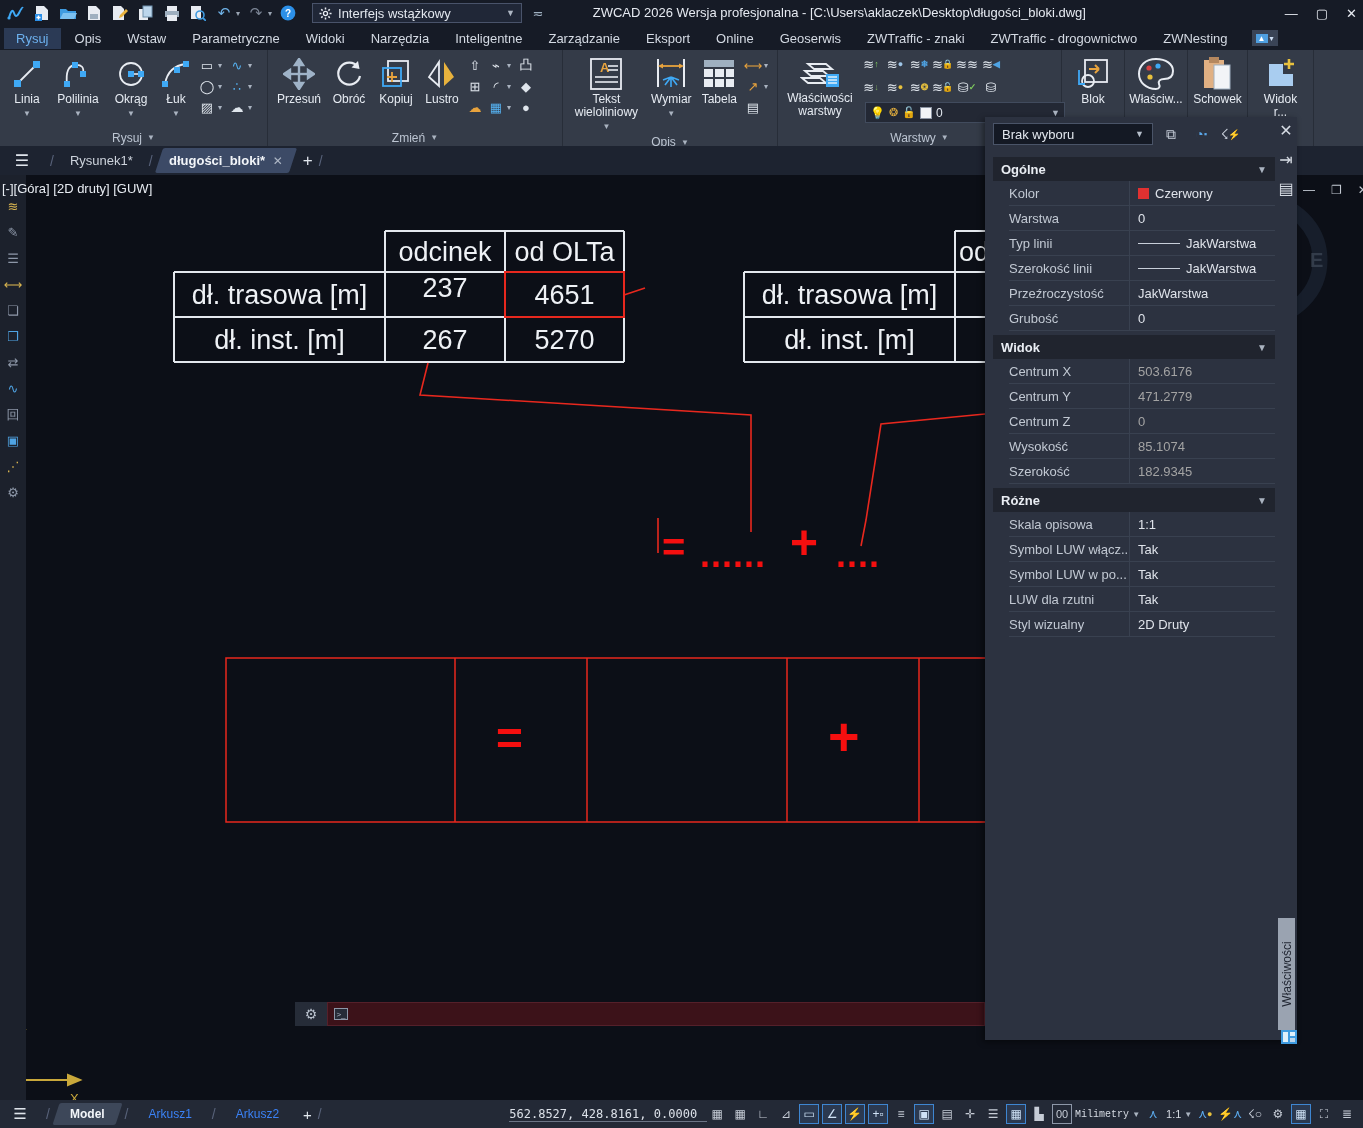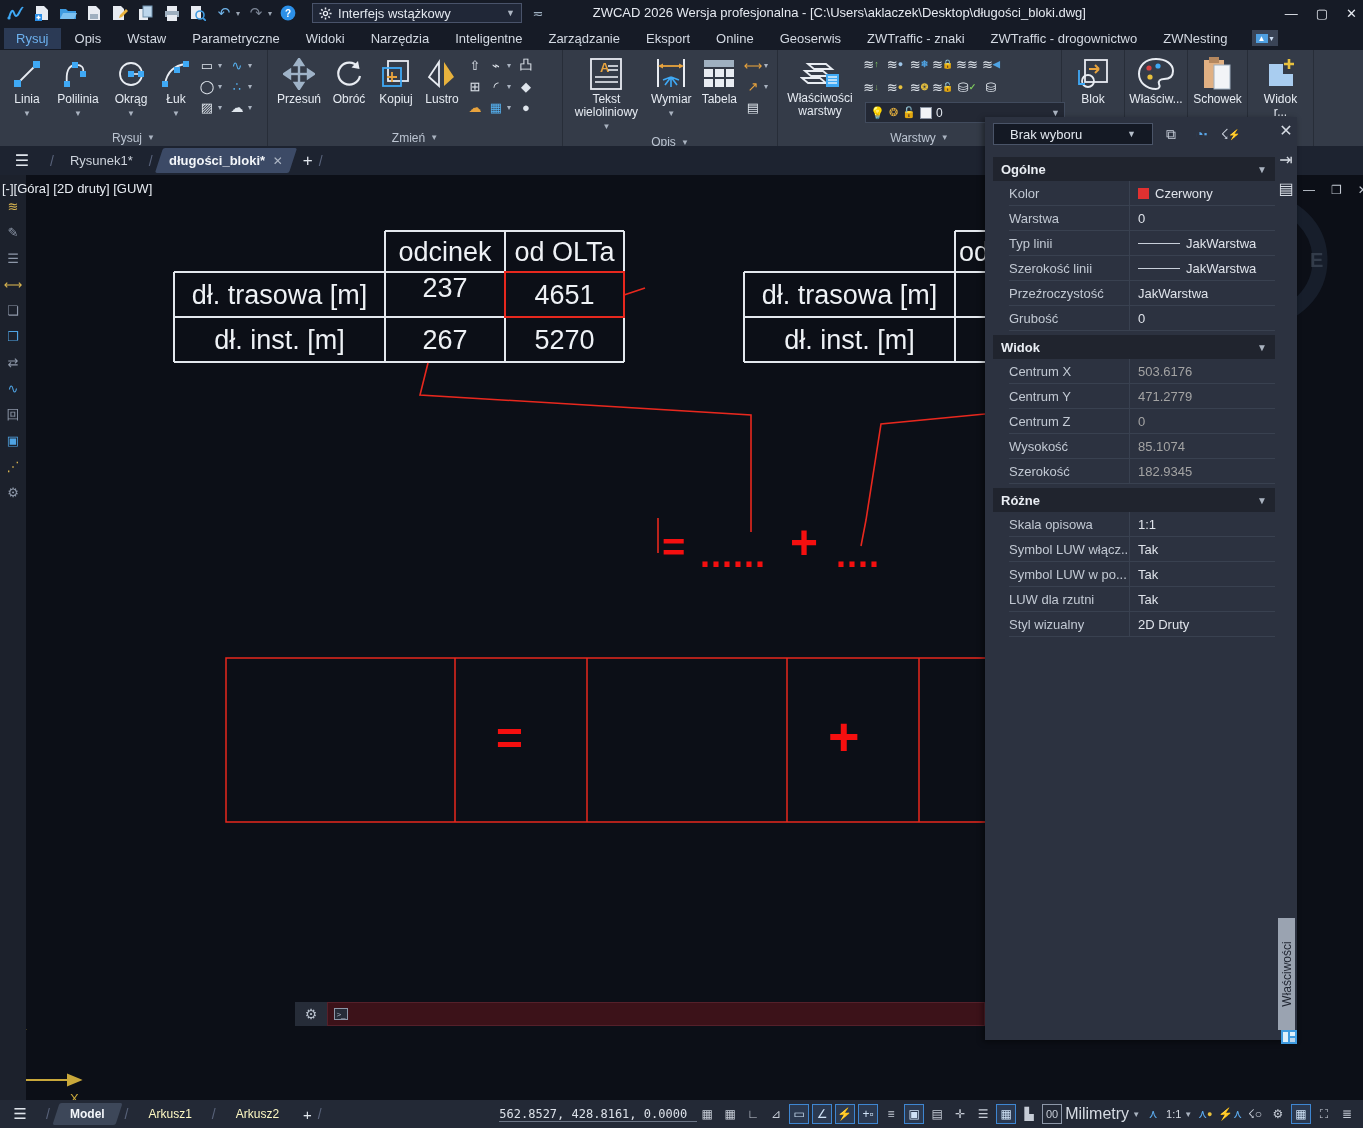--- a/index.html
+++ b/index.html
@@ -92,21 +92,21 @@
   
   .docctl{position:absolute;left:1303px;top:8px;display:flex;gap:16px;color:#c3c9d2;
     font-size:12px;z-index:6}
 
   
   .props{position:absolute;left:985px;top:117px;width:312px;height:923px;background:#2c3240;
     z-index:40;display:flex;box-shadow:-2px 2px 6px rgba(0,0,0,.45)}
   .pmain{width:290px;display:flex;flex-direction:column;padding:6px 0 0 8px}
   .phead{display:flex;align-items:center;gap:6px;margin-bottom:8px}
   .psel{width:160px;height:22px;background:#141924;border:1px solid #4a5468;display:flex;
-    align-items:center;color:#e2e7ee;font-size:13px;padding:0 16px}
+    align-items:center;color:#e2e7ee;font-size:13px;padding:0 8px}
   .psel .chev{margin-left:auto;color:#b6bfcb;font-size:9px}
   .pico{width:24px;height:22px;display:flex;align-items:center;justify-content:center;font-size:14px;color:#c8cfda}
   .psec{height:24px;background:#20242e;display:flex;align-items:center;padding:0 8px;
     color:#e9edf3;font-size:13px;font-weight:bold;margin-top:4px}
   .psec .chev{margin-left:auto;color:#aab3c0;font-size:10px;font-weight:normal}
   .prow{display:flex;height:25px;border-bottom:1px solid #394150;margin-left:16px;font-size:13px;align-items:center}
   .plab{width:120px;color:#c2c9d3;overflow:hidden;white-space:nowrap}
   .pval{flex:1;color:#dfe3ea;display:flex;align-items:center;gap:6px;border-left:1px solid #394150;
     padding-left:8px;height:100%;overflow:hidden;white-space:nowrap}
   .pval.dim{color:#a3a3a3}
@@ -117,21 +117,21 @@
   .pstrip .big{font-size:16px}
   .ptab{position:absolute;bottom:10px;left:3px;width:17px;height:112px;background:#9aa3b1;
     display:flex;align-items:center;justify-content:center}
   .ptab span{transform:rotate(-90deg);white-space:nowrap;color:#232834;font-size:12px}
   .ptabico{position:absolute;bottom:-14px;left:3px;width:16px;height:14px}
 
   
   .statusbar{position:absolute;left:0;top:1100px;width:1363px;height:28px;background:#232936;
     display:flex;align-items:center;z-index:60;color:#c6ccd6;font-size:12px}
   .sb-burger{width:40px;text-align:center;font-size:15px;color:#dfe4eb}
-  .sltab{padding:4px 14px;color:#fef9c3;white-space:nowrap}
+  .sltab{padding:4px 14px;color:#3b82f6;white-space:nowrap}
   .sltab.active{background:#3d4759;color:#f3f6fa;font-weight:bold;transform:skewX(-18deg);border-radius:2px}
   .sltab.active span{display:inline-block;transform:skewX(18deg)}
   .coords{margin-left:auto;font-family:"DejaVu Sans Mono",monospace;font-size:12px;color:#dbe0e8;
     padding-right:10px;border-bottom:1px solid #6b7485}
   .sicons{display:flex;align-items:center;gap:3px;padding-right:6px}
   .si{min-width:20px;height:20px;display:inline-flex;align-items:center;justify-content:center;
     color:#c6ccd6;font-size:12px}
   .si.frm{border:1px solid #3e86d1;background:#2b3950;color:#cfe2f6}
   .si.blue{color:#5aa7e8}
   .sunits{display:flex;align-items:center;gap:3px;color:#d6dbe3;white-space:nowrap}
@@ -856,21 +856,21 @@
       <span class="si frm">+▫</span>
       <span class="si">≡</span>
       <span class="si frm">▣</span>
       <span class="si">▤</span>
       <span class="si">✛</span>
       <span class="si">☰</span>
       <span class="si frm">▦</span>
       <span class="si">▙</span>
       <span class="sunits">
         <span class="si" style="border:1px solid #8d97a8;font-size:11px">00</span>
-        <span style="font-family:Liberation Sans, sans-serif;font-size:16px">Milimetry</span>
+        <span style="font-family:Liberation Mono, monospace;font-size:10px">Milimetry</span>
         <span class="chev">▼</span>
       </span>
       <span class="sunits">
         <span class="si blue">⋏</span>
         <span style="font-size:11px">1:1</span>
         <span class="chev">▼</span>
       </span>
       <span class="si blue">⋏<b style="color:#e8c13d;font-size:9px">●</b></span>
       <span class="si blue">⚡⋏</span>
       <span class="si">☇○</span>

